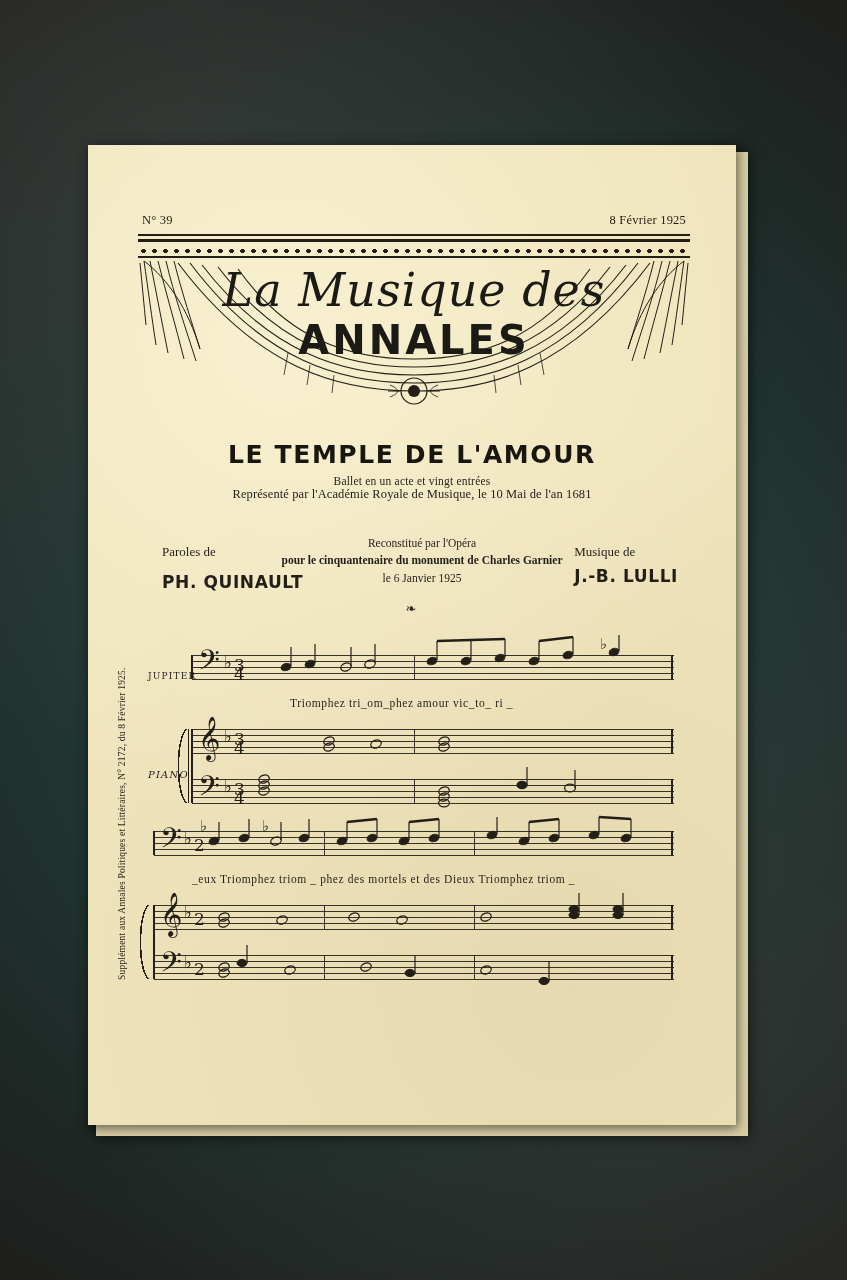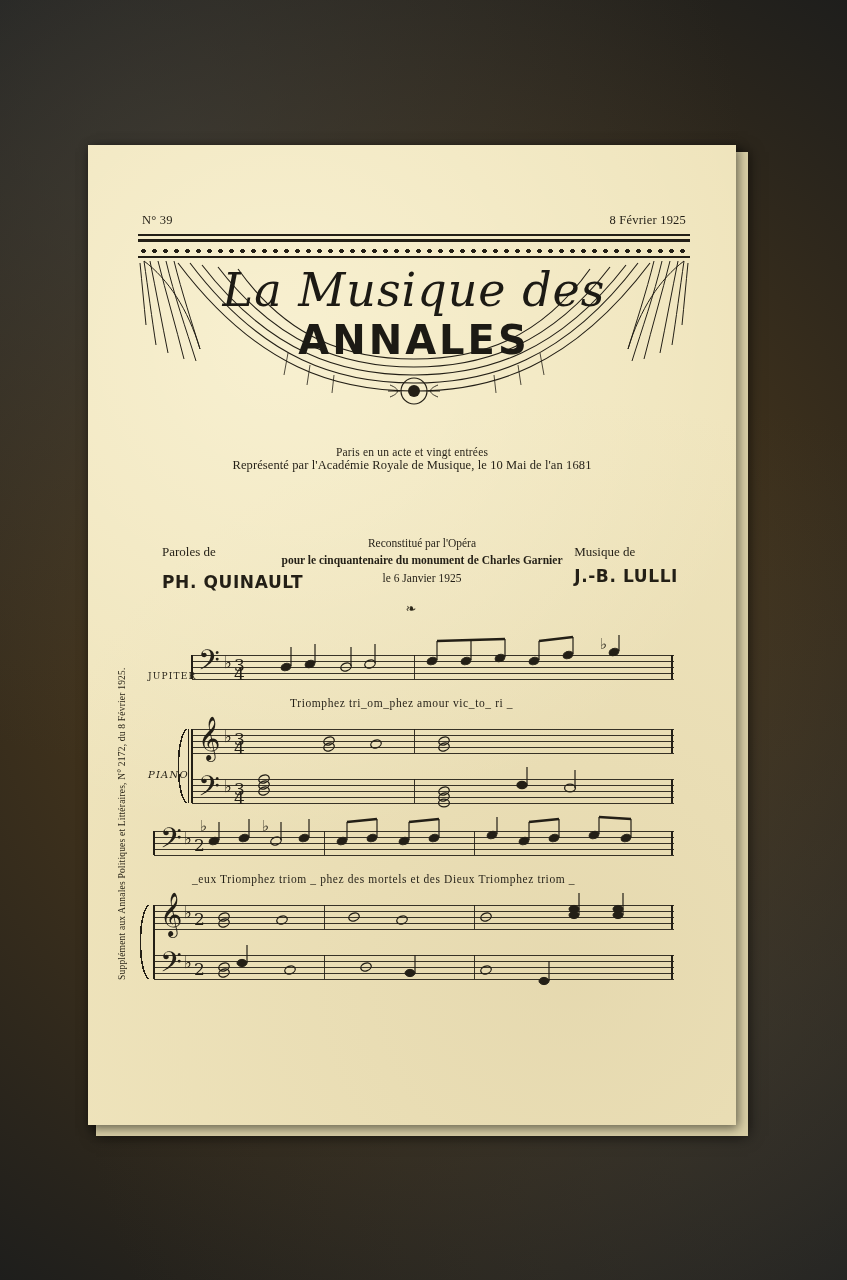--- a/index.html
+++ b/index.html
@@ -10,21 +10,21 @@
   body {
     width: 847px;
     height: 1280px;
     overflow: hidden;
     font-family: "Liberation Serif", serif;
   }
   #stage {
     position: relative;
     width: 847px;
     height: 1280px;
-    background: #a16207;
+    background: #0f766e;
   }
   
   #stage:before {
     content: "";
     position: absolute;
     inset: 0;
     background:
       radial-gradient(circle at 20% 15%, rgba(70,70,66,0.55) 0%, rgba(38,38,36,0) 45%),
       radial-gradient(circle at 82% 80%, rgba(64,64,60,0.45) 0%, rgba(38,38,36,0) 50%),
       radial-gradient(circle at 50% 50%, rgba(45,45,42,0.6) 0%, rgba(30,30,28,1) 100%);
@@ -362,21 +362,22 @@
           <path d="M-24 -6 C -14 -2, -14 2, -24 6" stroke="#231f16" stroke-width="0.9" fill="none"></path>
           <path d="M24 -6 C 14 -2, 14 2, 24 6" stroke="#231f16" stroke-width="0.9" fill="none"></path>
         </g>
       </svg>
 
       <div class="title-main">La Musique des</div>
       <div class="title-sub">ANNALES</div>
     </div>
 
     <div class="work">
-      <div class="work-subtitle">Paris en un acte et vingt entrées</div>
+      <div class="work-title">LE TEMPLE DE L'AMOUR</div>
+      <div class="work-subtitle">Ballet en un acte et vingt entrées</div>
       <div class="work-line3">Représenté par l'Académie Royale de Musique, le 10 Mai de l'an 1681</div>
     </div>
 
     <div class="credits">
       <div class="cred-left">
         <div class="small">Paroles de</div>
         <div class="big">PH. QUINAULT</div>
       </div>
       <div class="cred-center">
         <div class="l1">Reconstitué par l'Opéra</div>

